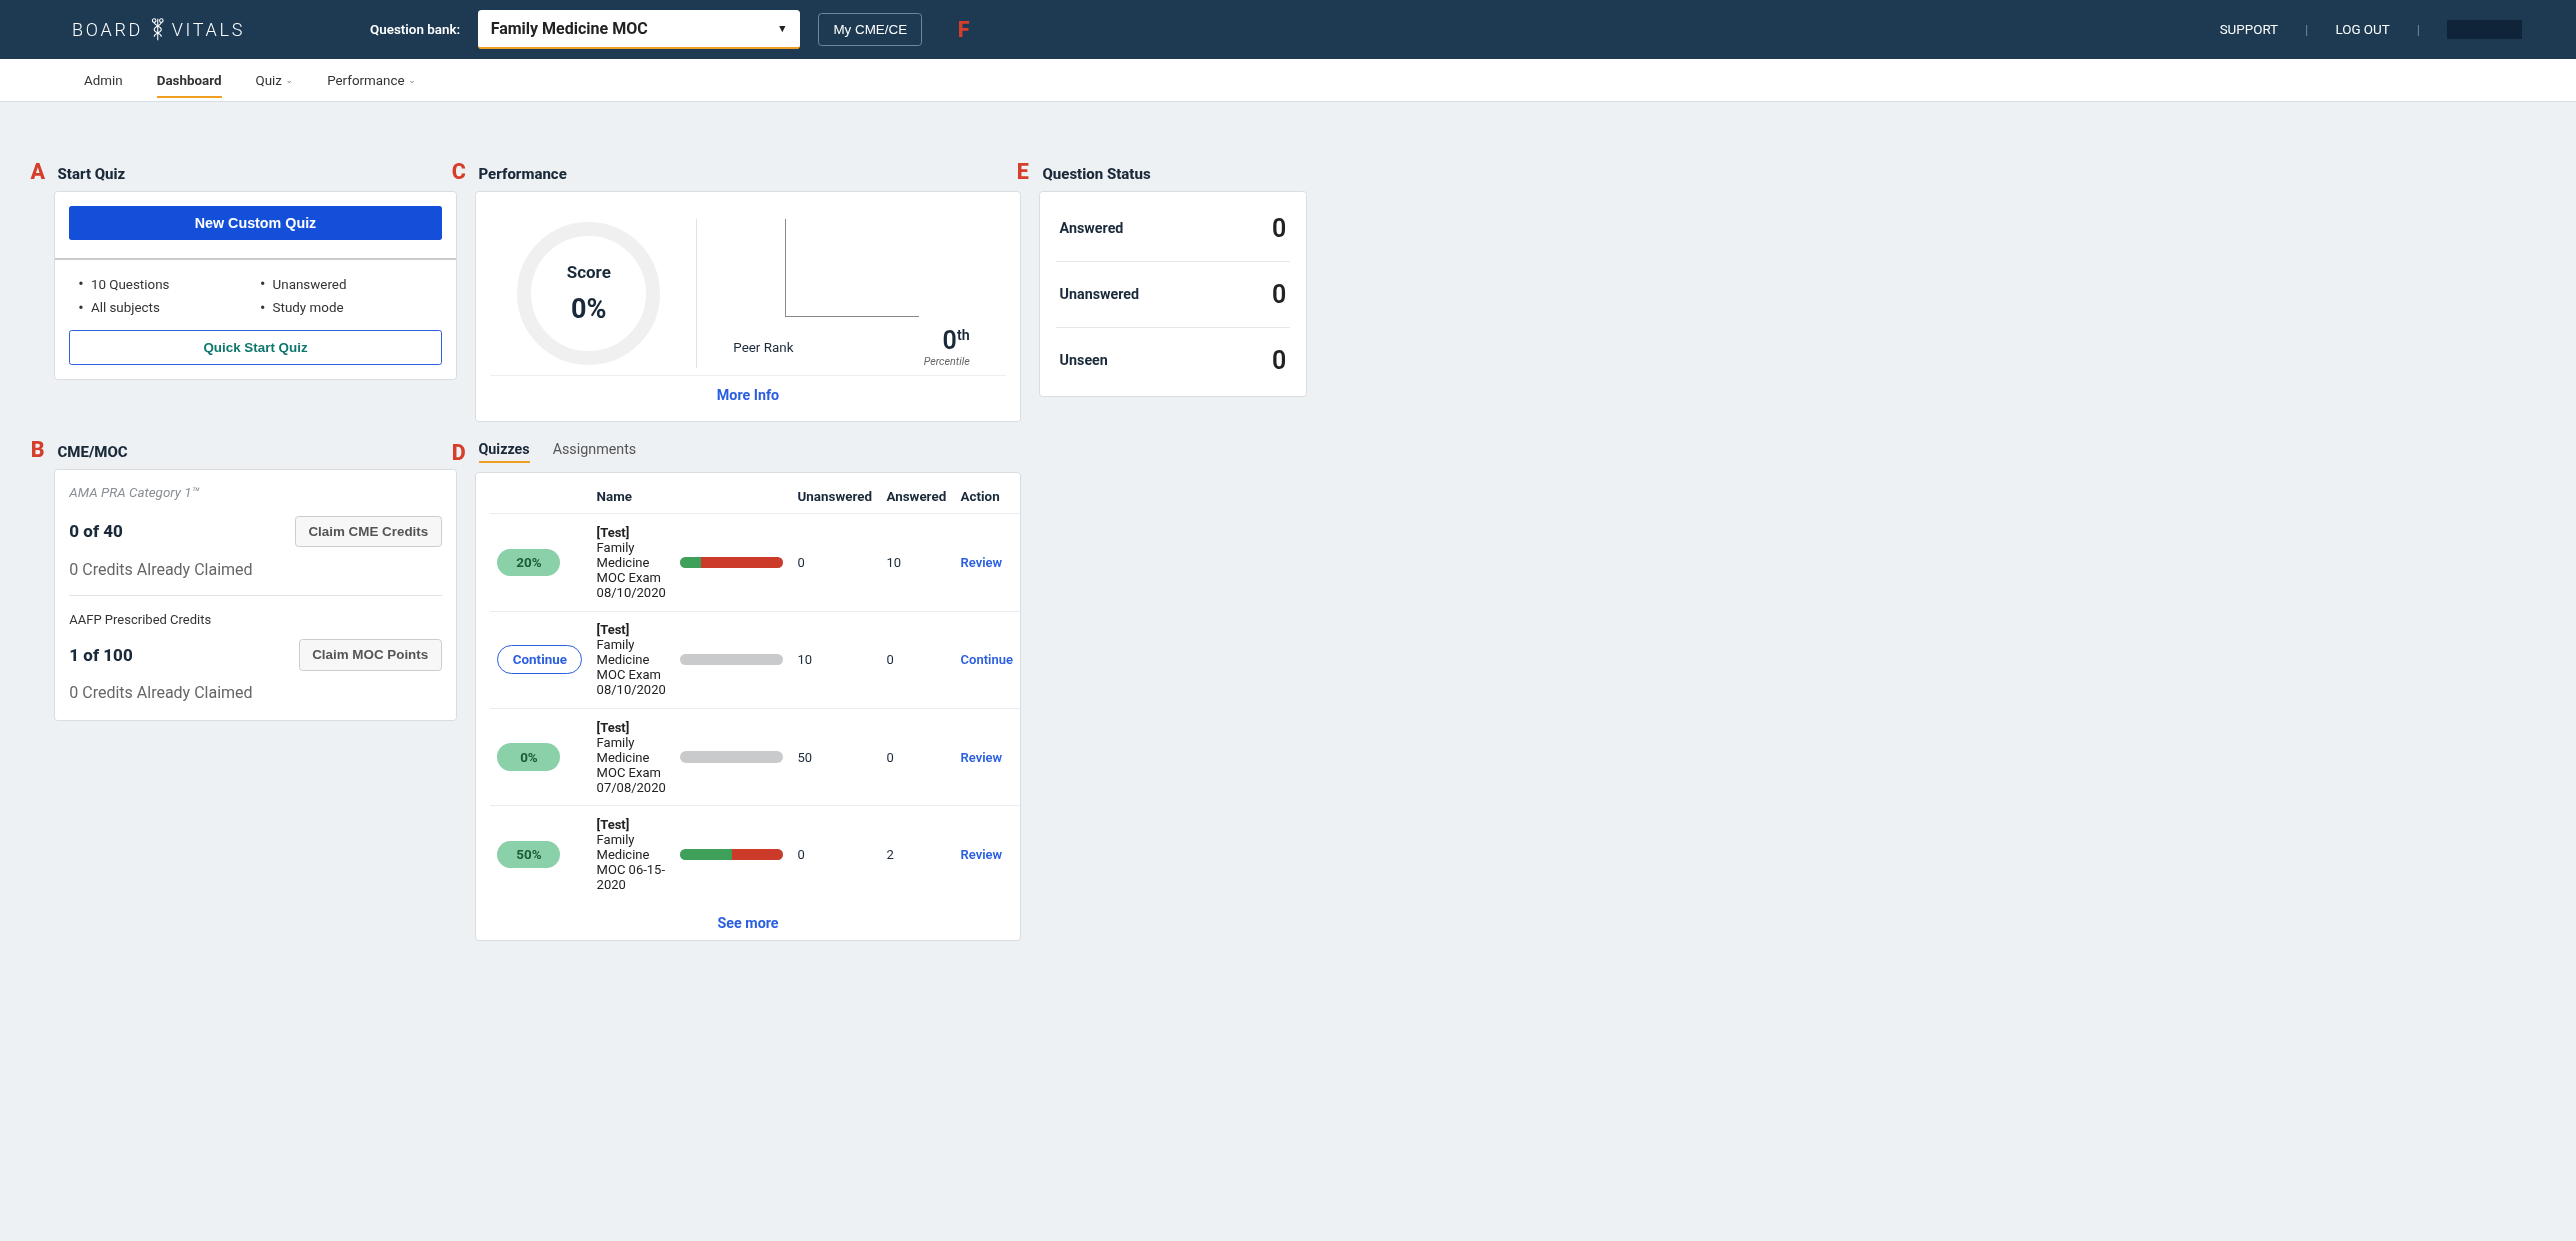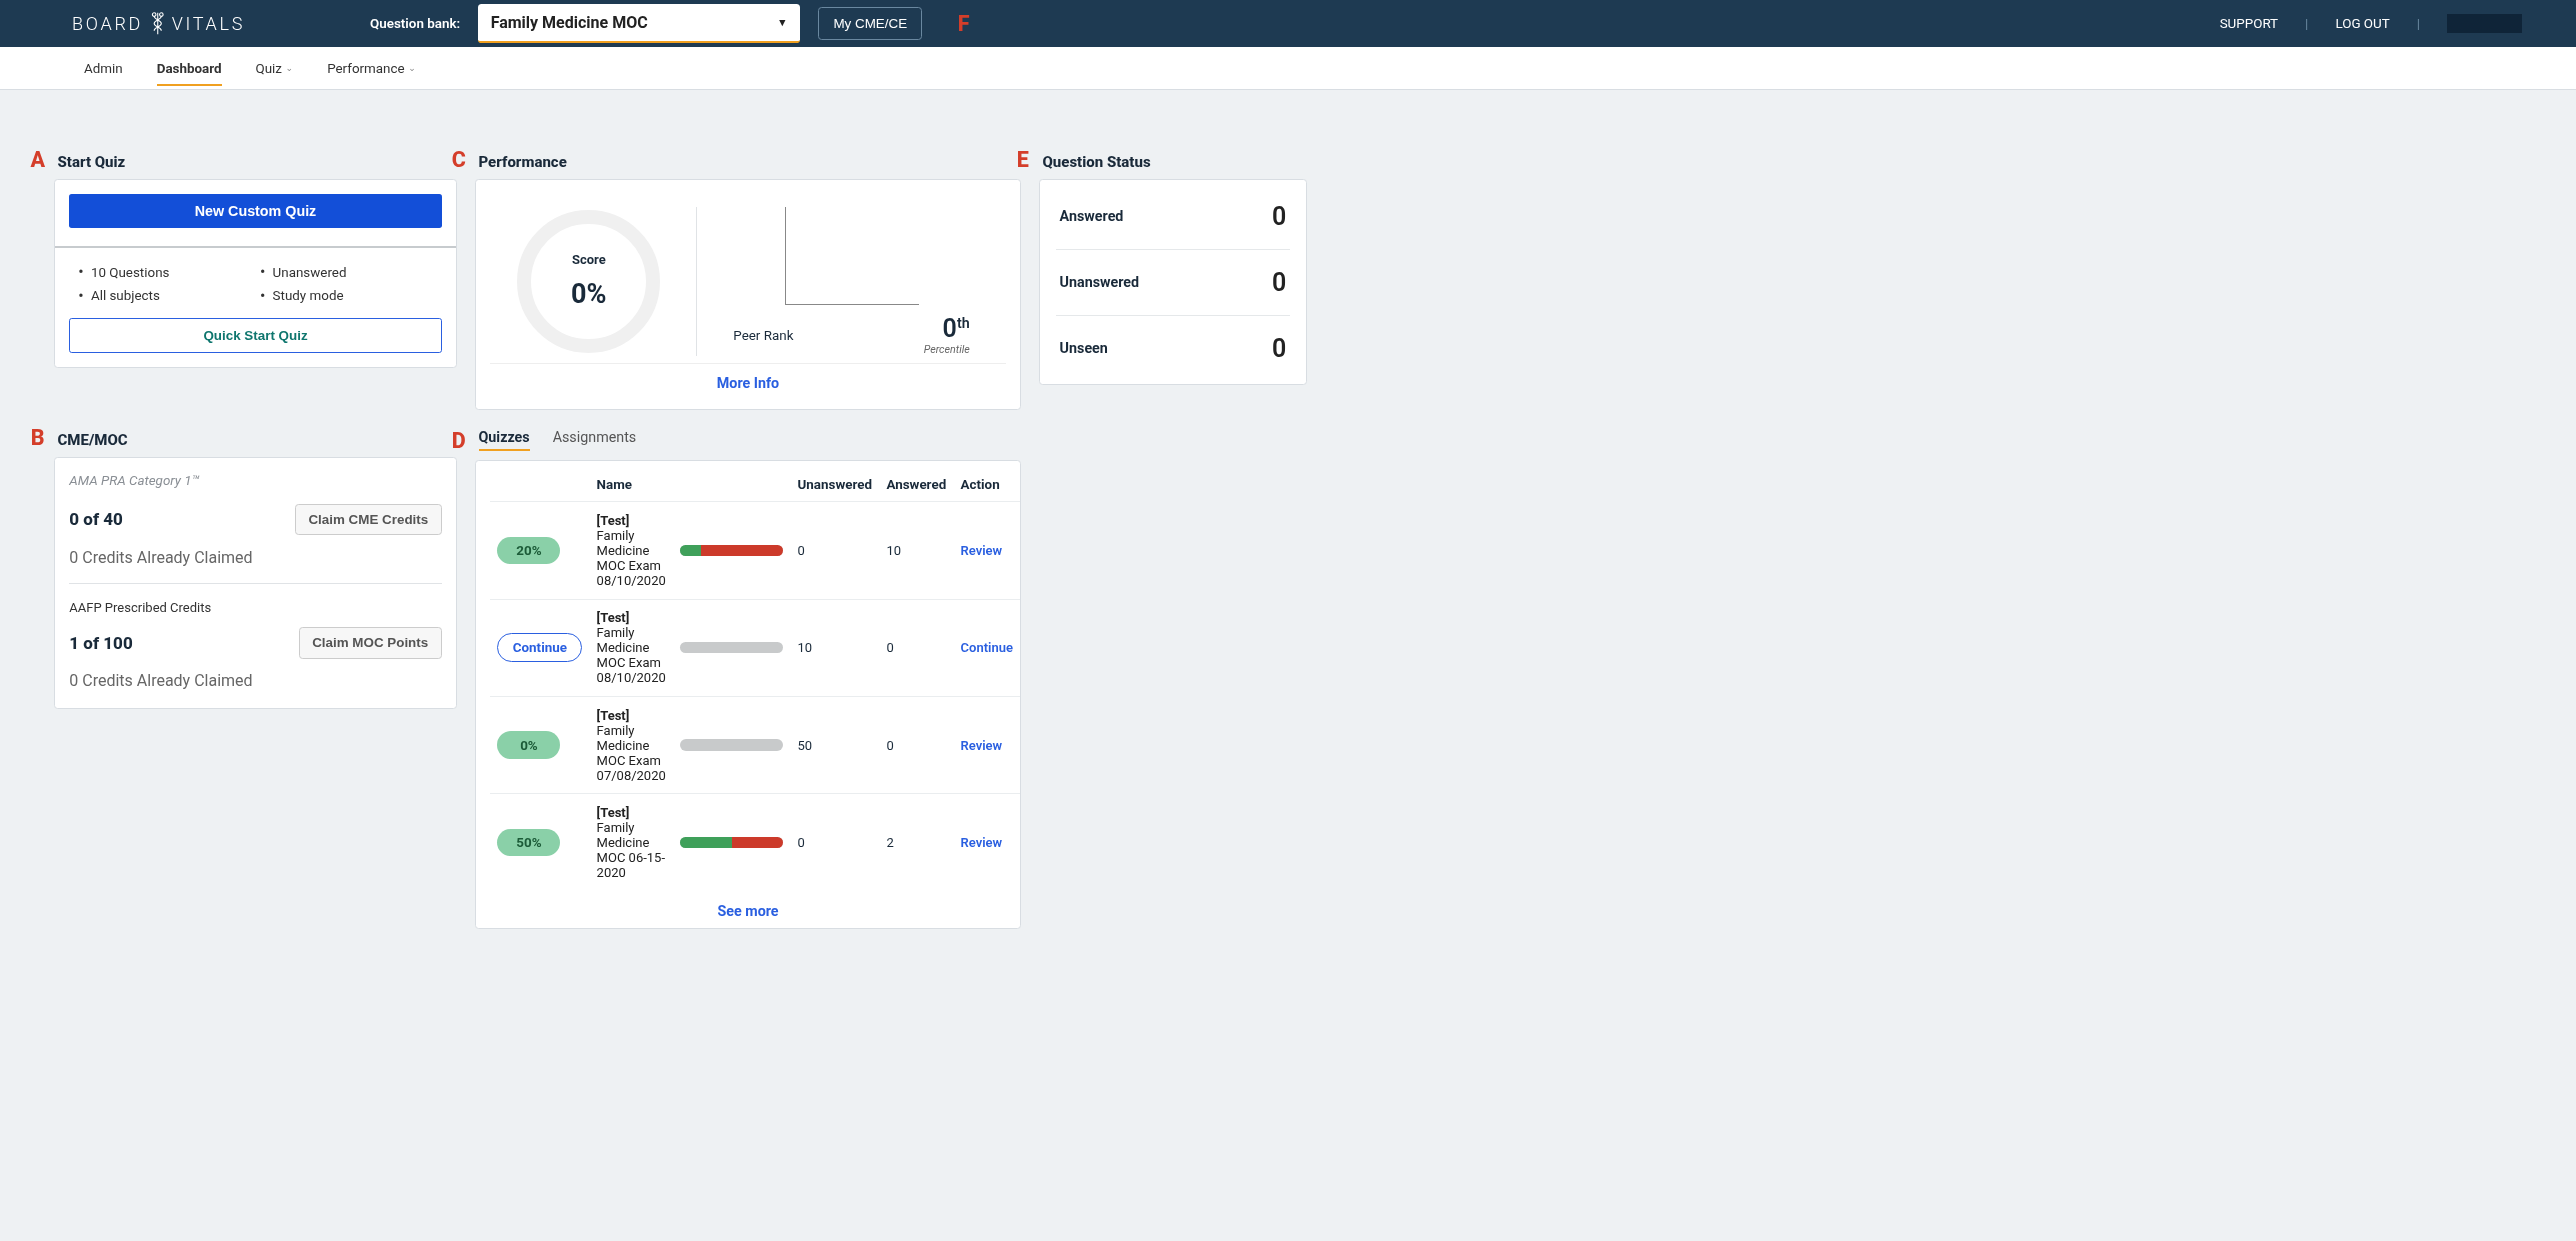--- a/index.html
+++ b/index.html
@@ -1,17 +1,17 @@
 <!DOCTYPE html>
 <html style="font-size:14.3px"><head>
 <meta charset="utf-8">
 <style>
 * { margin: 0; padding: 0; box-sizing: border-box; }
 body { font-family: -apple-system, BlinkMacSystemFont, "Segoe UI", Roboto, Helvetica, Arial, sans-serif; background: #eef1f3; color: #1a2a3a; }
-.topbar { background: #1e3a52; height: 47px; display: flex; align-items: center; padding: 0 54px 0 72px; gap: 18px; }
+.topbar { background: #1e3a52; height: 59px; display: flex; align-items: center; padding: 0 54px 0 72px; gap: 18px; }
 .logo { color: #fff; font-size: 18px; letter-spacing: 2.7px; font-weight: 300; display: flex; align-items: center; gap: 3.6px; }
 .logo svg { width: 21.5px; height: 25px; }
 .qbank-label { color: #fff; font-size: 13.4px; margin-left: 107px; font-weight: 600; }
 .qbank-select { background: #fff; border-radius: 3.6px; padding: 9px 12.5px; min-width: 322px; display: flex; align-items: center; justify-content: space-between; border-bottom: 2.7px solid #f0a020; cursor: pointer; }
 .qbank-select span { font-size: 16px; font-weight: 700; color: #222; }
 .qbank-select .caret { font-size: 10.7px; }
 .cme-btn { border: 0.9px solid #6a88a0; color: #fff; padding: 8px 14.3px; border-radius: 3.6px; font-size: 13.4px; cursor: pointer; background: transparent; }
 .top-right { margin-left: auto; display: flex; align-items: center; gap: 27px; color: #fff; font-size: 13.4px; }
 .top-right a { color: #fff; text-decoration: none; cursor: pointer; }
 .top-right .sep { color: #6a88a0; }
@@ -42,21 +42,21 @@
 .cme-row { display: flex; justify-content: space-between; align-items: center; }
 .cme-big { font-size: 17px; font-weight: 800; }
 .btn-gray { border: 0.9px solid #ccc; background: #f7f7f7; color: #555; padding: 7.2px 12.5px; border-radius: 3.6px; font-size: 13.4px; font-weight: 600; cursor: pointer; }
 .cme-sub { color: #666; font-size: 16px; margin-top: 12.5px; }
 .cme-div { border: none; border-top: 0.9px solid #e0e3e6; margin: 16px 0; }
 .cme-label { font-size: 13px; color: #333; margin-bottom: 12.5px; }
 
 .perf-card { display: flex; flex-direction: column; }
 .perf-top { display: flex; align-items: center; padding: 12.5px 27px 7.2px; }
 .score-ring { width: 143px; height: 143px; border-radius: 50%; border: 14.3px solid #f0f0f0; display: flex; flex-direction: column; align-items: center; justify-content: center; }
-.score-label { font-size: 13px; font-weight: 700; margin-bottom: 11px; }
+.score-label { font-size: 17px; font-weight: 700; margin-bottom: 11px; }
 .score-val { font-size: 27px; font-weight: 700; }
 .peer { flex: 1; display: flex; flex-direction: column; align-items: center; margin-left: 36px; border-left: 0.9px solid #e0e3e6; padding-left: 27px; }
 .peer-chart { width: 134px; height: 98px; border-left: 0.9px solid #888; border-bottom: 0.9px solid #888; }
 .peer-row { display: flex; align-items: flex-end; gap: 27px; margin-top: 9px; width: 100%; justify-content: space-between; padding: 0 9px;}
 .peer-rank { font-size: 13.4px; font-weight: 400; }
 .peer-val { font-size: 25px; font-weight: 600; }
 .peer-val sup { font-size: 14.3px; }
 .peer-pct { font-size: 10.7px; font-style: italic; color: #666; text-align: right; width: 100%; padding-right: 9px; }
 .more-info { text-align: center; color: #2a5fe0; font-weight: 700; padding: 10.7px 0 3.6px; border-top: 0.9px solid #eee; cursor: pointer; }
 

